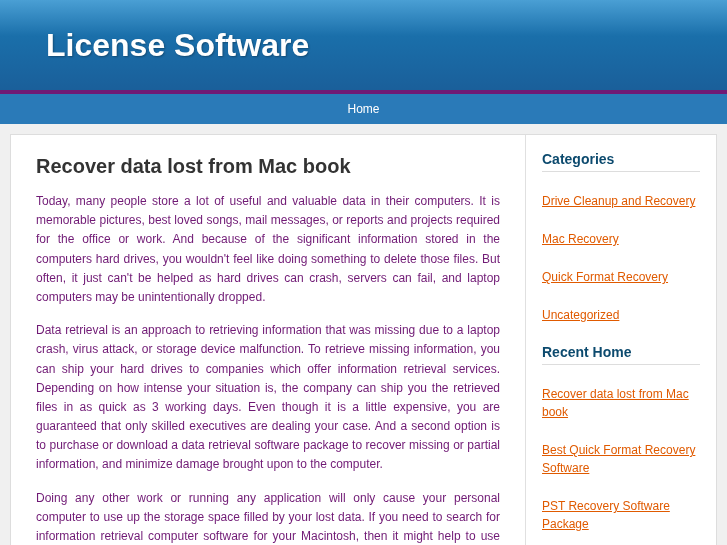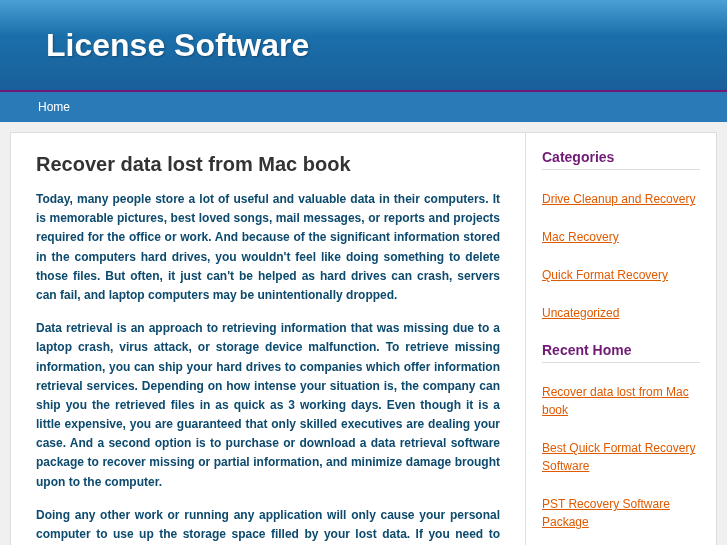--- a/index.html
+++ b/index.html
@@ -19,22 +19,22 @@
       font-weight: bold;
       text-shadow: 1px 1px 2px rgba(0,0,0,0.3);
       margin-left: 16px;
     }
 
     
     #navbar {
       background: #2a7ab8;
       padding: 6px 30px;
       display: flex;
-      justify-content: flex-start;
-      border-top: 2px solid #701a75;
+      justify-content: center;
+      border-top: 4px solid #701a75;
     }
     #navbar a {
       color: #fff;
       text-decoration: none;
       font-size: 12px;
       padding: 2px 8px;
     }
 
     
     #wrapper {
@@ -60,37 +60,36 @@
     .post-title {
       font-size: 20px;
       font-weight: bold;
       color: #333;
       margin-bottom: 14px;
     }
 
     .post-text {
       font-size: 12px;
       line-height: 1.6;
-      color: #0c4a6e;
+      color: #701a75;
       margin-bottom: 14px;
       text-align: justify;
-      font-weight: bold;
     }
 
     
     #sidebar {
       width: 190px;
       padding: 16px 16px;
       flex-shrink: 0;
     }
 
     .sidebar-section-title {
       font-size: 14px;
       font-weight: bold;
-      color: #701a75;
+      color: #0c4a6e;
       margin-bottom: 10px;
       border-bottom: 1px solid #ddd;
       padding-bottom: 4px;
     }
 
     .sidebar-links {
       list-style: none;
       margin-bottom: 20px;
     }
 

